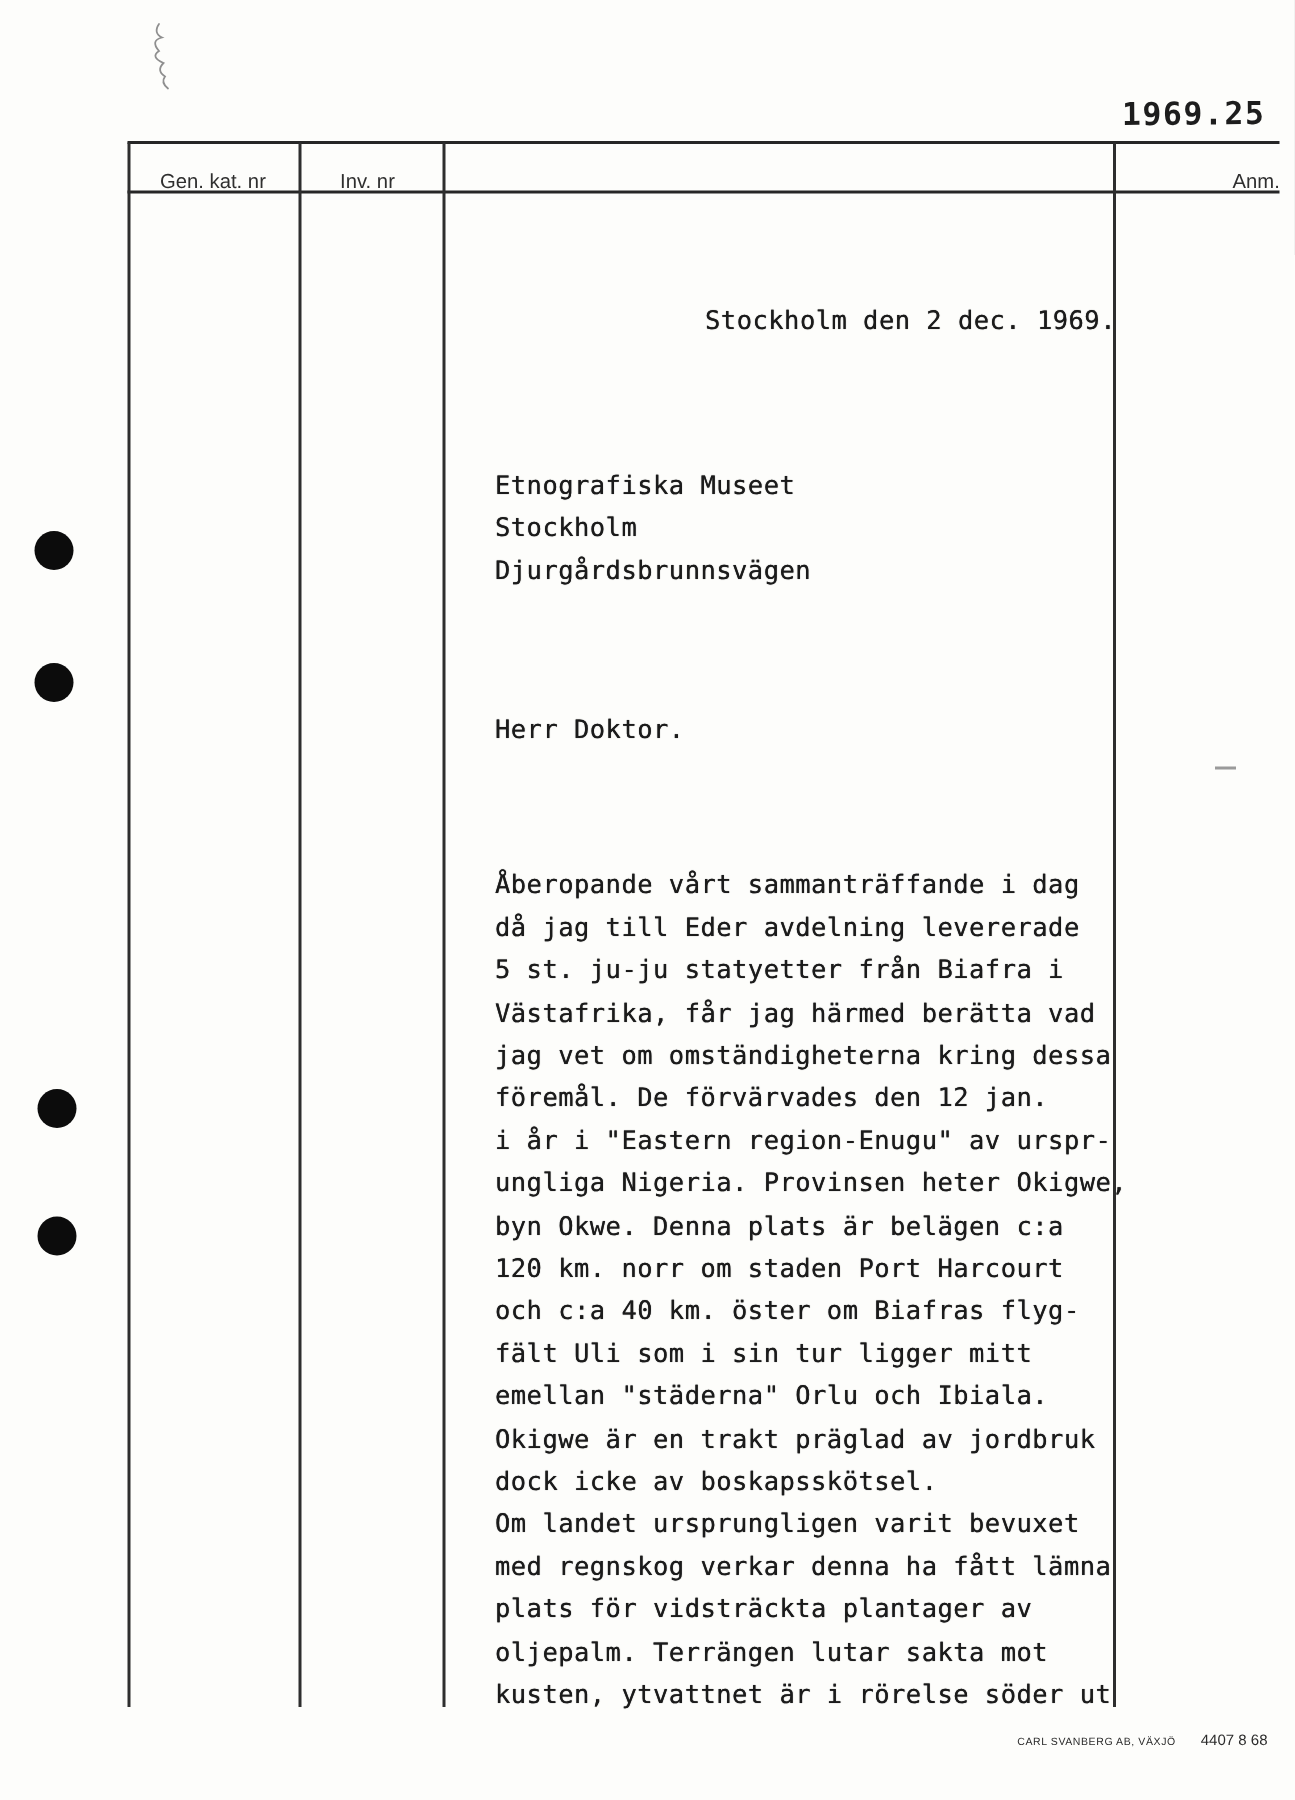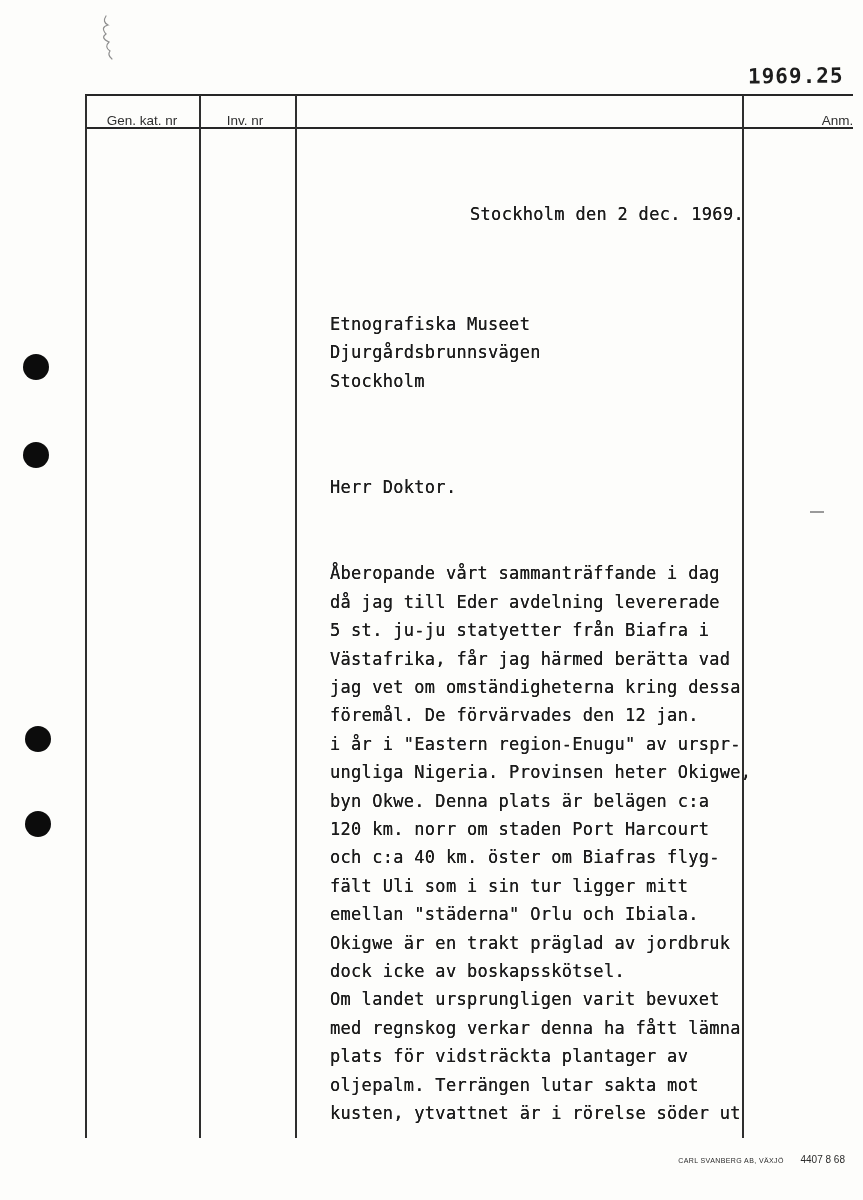--- a/index.html
+++ b/index.html
@@ -86,21 +86,21 @@
     width: 430px;
     font-size: 17px;
     line-height: 28.4px;
     letter-spacing: 0.3px;
     color: #1b1b1b;
     text-shadow: 0 0 0.5px #1b1b1b;
     white-space: pre;
   }
   .letter .dateline   { padding-left: 124px; margin-bottom: 25px; text-align: center; }
   .letter .attention  { margin-top: 9px; }
-  .letter .salutation { margin-top: 21px; margin-bottom: 1px; }
+  .letter .salutation { margin-top: 21px; margin-bottom: 18px; }
 
   
   .squiggle {
     position: absolute;
     left: 92px;
     top: 12px;
   }
   .stray-dash {
     position: absolute;
     left: 810px;
@@ -153,21 +153,21 @@
   <div class="vline v2"></div>
   <div class="vline v3"></div>
   <div class="vline v4"></div>
 
   <div class="col-header gen">Gen. kat. nr</div>
   <div class="col-header inv">Inv. nr</div>
   <div class="col-header anm">Anm.</div>
 
   <div class="letter">
     <div class="tline dateline">Stockholm den 2 dec. 1969.</div>
-    <div><div class="tline">Etnografiska Museet</div><div class="tline">Djurgårdsbrunnsvägen</div><div class="tline">Stockholm</div></div>
+    <div><div class="tline">Etnografiska Museet</div><div class="tline">Stockholm</div><div class="tline">Djurgårdsbrunnsvägen</div></div>
     <div class="tline salutation">Herr Doktor.</div>
     <div><div class="tline">Åberopande vårt sammanträffande i dag</div><div class="tline">då jag till Eder avdelning levererade</div><div class="tline">5 st. ju-ju statyetter från Biafra i</div><div class="tline">Västafrika, får jag härmed berätta vad</div><div class="tline">jag vet om omständigheterna kring dessa</div><div class="tline">föremål. De förvärvades den 12 jan.</div><div class="tline">i år i "Eastern region-Enugu" av urspr-</div><div class="tline">ungliga Nigeria. Provinsen heter Okigwe,</div><div class="tline">byn Okwe. Denna plats är belägen c:a</div><div class="tline">120 km. norr om staden Port Harcourt</div><div class="tline">och c:a 40 km. öster om Biafras flyg-</div><div class="tline">fält Uli som i sin tur ligger mitt</div><div class="tline">emellan "städerna" Orlu och Ibiala.</div><div class="tline">Okigwe är en trakt präglad av jordbruk</div><div class="tline">dock icke av boskapsskötsel.</div><div class="tline">Om landet ursprungligen varit bevuxet</div><div class="tline">med regnskog verkar denna ha fått lämna</div><div class="tline">plats för vidsträckta plantager av</div><div class="tline">oljepalm. Terrängen lutar sakta mot</div><div class="tline">kusten, ytvattnet är i rörelse söder ut</div></div>
   </div>
 
   <div class="stray-dash"></div>
 
   <div class="printer-line">
     <span class="mark">CARL SVANBERG AB, VÄXJÖ</span>
     <span class="code">4407 8 68</span>
   </div>

